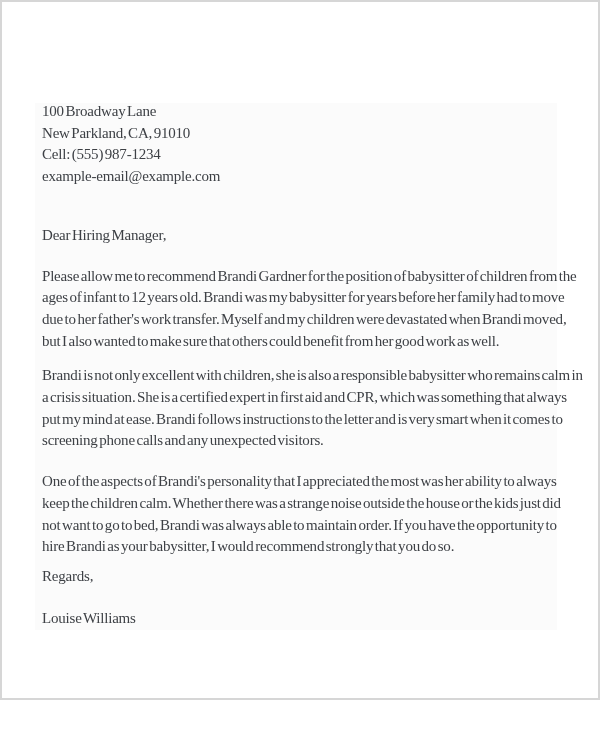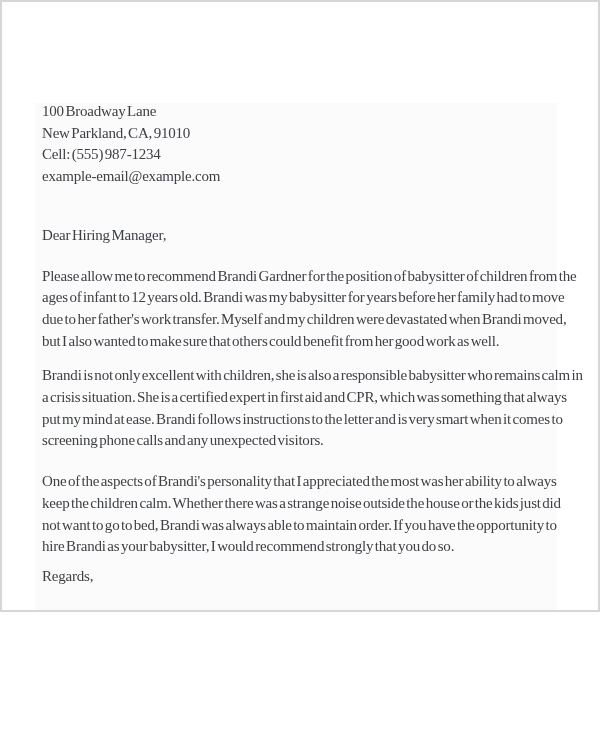--- a/index.html
+++ b/index.html
@@ -1,18 +1,18 @@
 <!DOCTYPE html>
 <html><head>
 <meta charset="utf-8">
 <style>
   html,body{margin:0;padding:0;background:#ffffff;}
   .page{
     position:relative;
-    width:600px;height:612px;
+    width:600px;height:700px;
     box-sizing:border-box;
     background:#ffffff;
     border:2px solid #d6d6d6;
     overflow:hidden;
     font-family:"Liberation Serif","DejaVu Serif",serif;
   }
   .content-tint{
     position:absolute;
     left:33px;top:101px;
     width:522px;height:527px;

